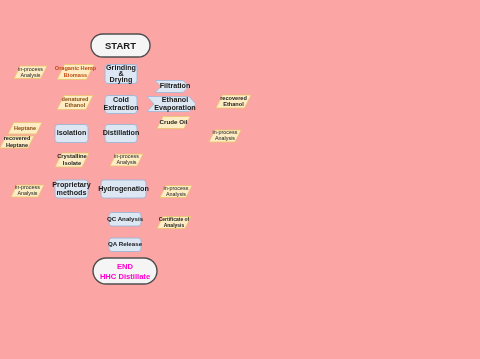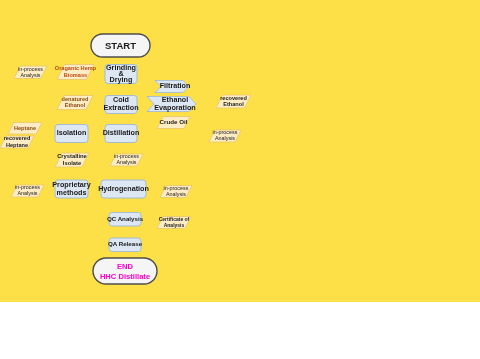--- a/index.html
+++ b/index.html
@@ -1,18 +1,18 @@
 <!DOCTYPE html>
 <html><head>
 <meta charset="utf-8">
 <style>
   html,body{margin:0;padding:0;background:#ffffff;}
   body{width:480px;height:359px;overflow:hidden;
        font-family:"Liberation Sans",sans-serif;}
-  #stage{position:relative;width:480px;height:302px;background:#fde047;}
+  #stage{position:relative;width:480px;height:359px;background:#fca5a5;}
   svg#diagram{display:block;position:absolute;left:0;top:0;}
   text{font-family:"Liberation Sans",sans-serif;dominant-baseline:middle;}
 </style>
 </head>
 <body>
 
 <div id="stage">
   <svg id="diagram" width="480" height="359" viewBox="0 0 480 359" xmlns="http://www.w3.org/2000/svg">
     <defs>
       <marker id="arrow" markerWidth="6" markerHeight="6" refX="5" refY="3" orient="auto" markerUnits="userSpaceOnUse">

